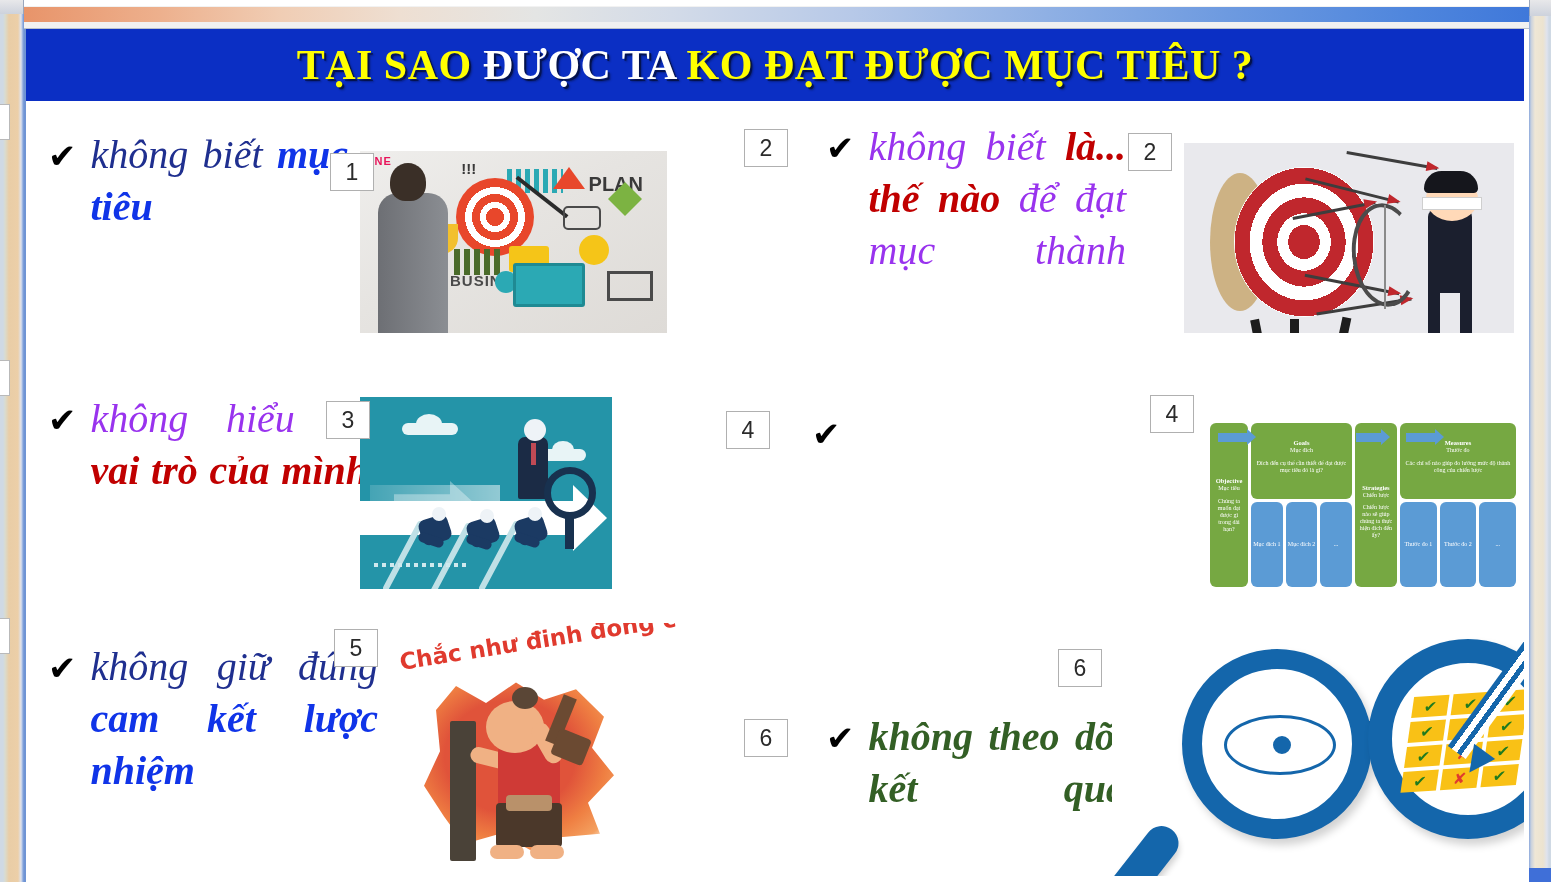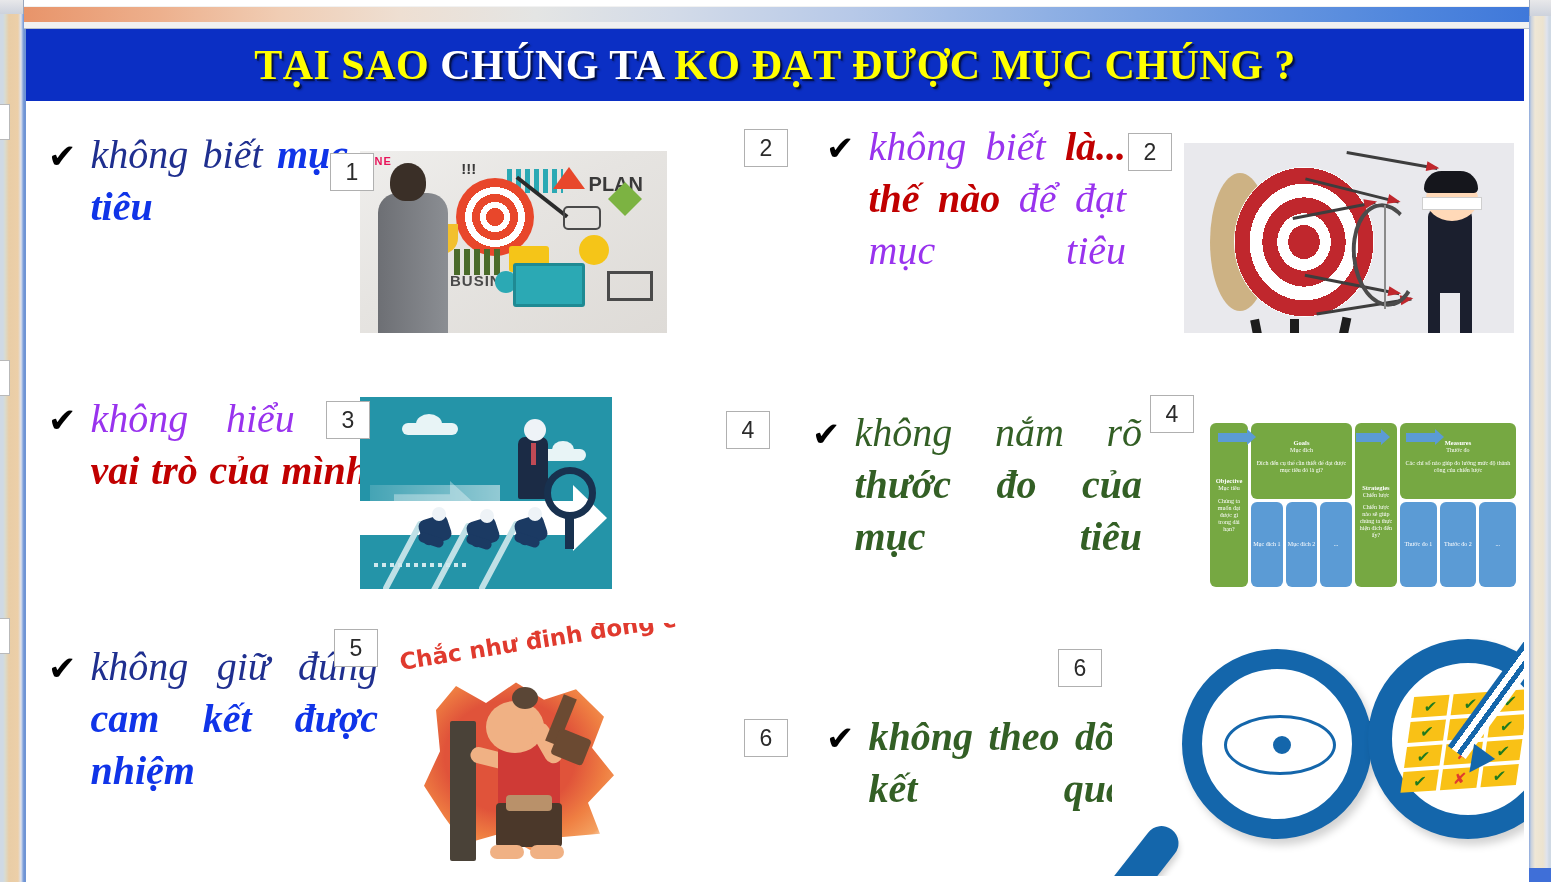--- a/index.html
+++ b/index.html
@@ -334,21 +334,21 @@
   <div class="right-rail-topcap"></div>
   <div class="right-rail-botcap"></div>
 
   <div class="top-ribbon"></div>
   <div class="ribbon-sep"></div>
 
   <div class="slide">
 
     <div class="title-bar">
       <div class="title-text">
-        <span class="tw-y">TẠI SAO </span><span class="tw-w">CHÚNG TA </span><span class="tw-y">KO ĐẠT ĐƯỢC MỤC CHÚNG ?</span>
+        <span class="tw-y">TẠI SAO </span><span class="tw-w">ĐƯỢC TA </span><span class="tw-y">KO ĐẠT ĐƯỢC MỤC TIÊU ?</span>
       </div>
     </div>
 
     <div class="content">
 
       <div class="cell" style="left:22px; top:28px; width:300px;">
         <div class="bullet">
           <span class="check">✔</span>
           <div class="btext">
             <span class="c-navy">không biết </span><span class="c-blue b">mục tiêu</span>
@@ -377,21 +377,21 @@
         <div class="env"></div>
         <div class="man"></div>
         <div class="head"></div>
       </div>
 
       <div class="badge" style="left:718px; top:28px;">2</div>
       <div class="cell" style="left:800px; top:20px; width:300px;">
         <div class="bullet">
           <span class="check">✔</span>
           <div class="btext">
-            <span class="c-purple">không biết </span><span class="c-red b">là... thế nào </span><span class="c-purple">để đạt mục tiêu</span>
+            <span class="c-purple">không biết </span><span class="c-red b">là... thế nào </span><span class="c-purple">để đạt mục thành</span>
           </div>
         </div>
       </div>
       <div class="badge" style="left:1102px; top:32px;">2</div>
       <div class="img i2" style="left:1158px; top:42px; width:330px; height:190px;">
         <div class="tgtwrap">
           <div class="side"></div>
           <div class="face"></div>
           <div class="leg l1"></div>
           <div class="leg l2"></div>
@@ -454,23 +454,20 @@
         <div class="tie"></div>
         <div class="wheel"></div>
         <div class="wheelstem"></div>
         <div class="dots"></div>
       </div>
 
       <div class="badge" style="left:700px; top:310px;">4</div>
       <div class="cell" style="left:786px; top:306px; width:330px;">
         <div class="bullet">
           <span class="check">✔</span>
-          <div class="btext">
-            <span class="c-green">không nắm rõ </span><span class="c-green b">thước đo của mục tiêu</span>
-          </div>
         </div>
       </div>
       <div class="badge" style="left:1124px; top:294px;">4</div>
       <div class="img i4" style="left:1182px; top:290px; width:310px; height:198px;">
         <div class="ogsm-body">
 
           <div class="og-col og-objective">
             <div class="og-green">
               <span class="og-title">Objective</span>
               <span>Mục tiêu</span>
@@ -514,21 +511,21 @@
         </div>
         <div class="og-arrow oga1"></div>
         <div class="og-arrow oga2"></div>
         <div class="og-arrow oga3"></div>
       </div>
 
       <div class="cell" style="left:22px; top:540px; width:330px;">
         <div class="bullet">
           <span class="check">✔</span>
           <div class="btext">
-            <span class="c-navy">không giữ đúng </span><span class="c-blue b">cam kết được nhiệm</span>
+            <span class="c-navy">không giữ đúng </span><span class="c-blue b">cam kết lược nhiệm</span>
           </div>
         </div>
       </div>
       <div class="badge" style="left:308px; top:528px;">5</div>
       <div class="img i5" style="left:352px; top:522px; width:300px; height:260px;">
         <div class="caption">Chắc như đinh đóng cột</div>
         <div class="splash"></div>
         <div class="post"></div>
         <div class="arm"></div>
         <div class="torso"></div>

